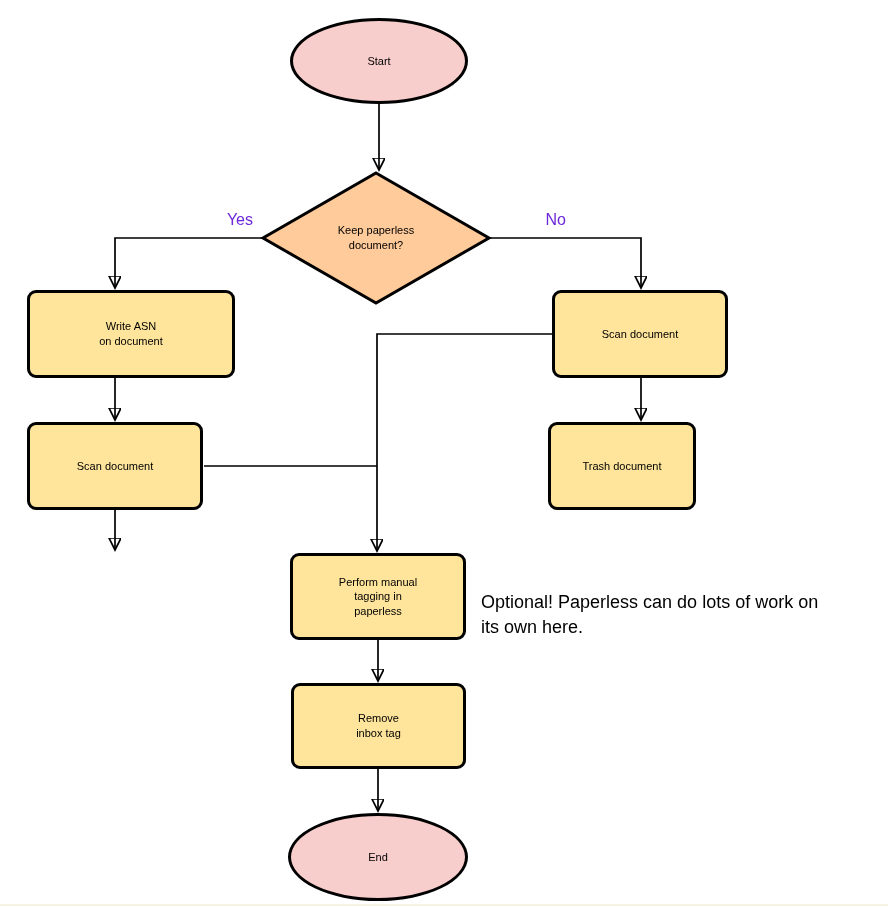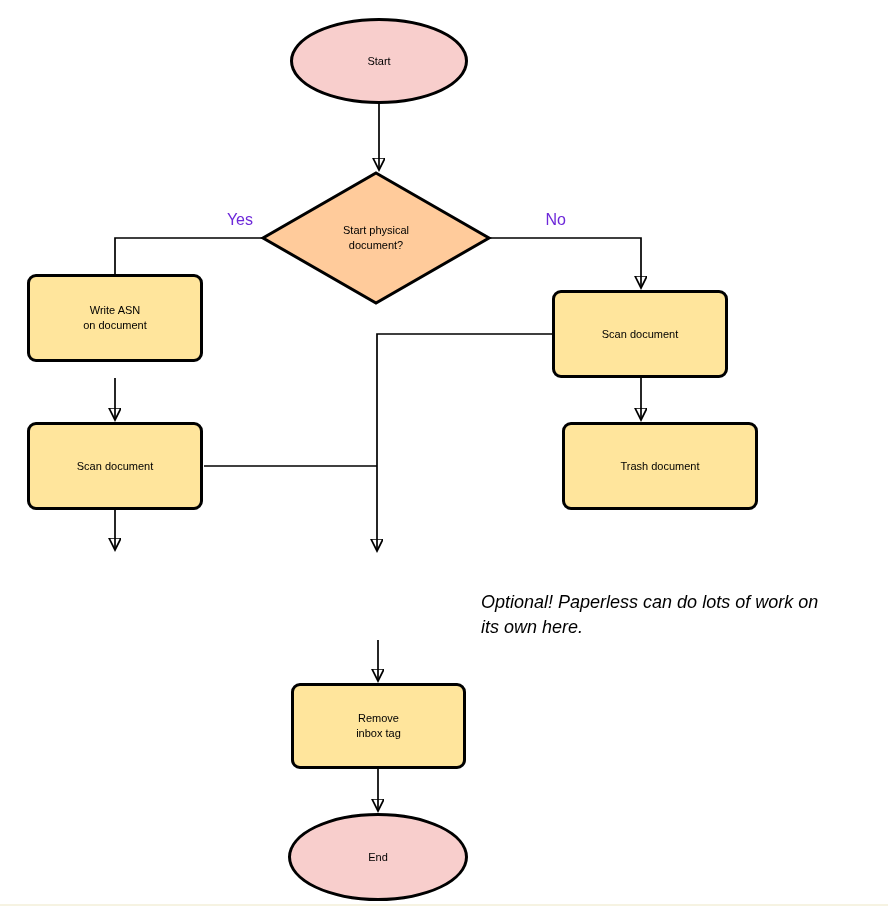--- a/index.html
+++ b/index.html
@@ -34,21 +34,21 @@
   .decision{background:transparent;border:none;}
   .decision svg{position:absolute;left:0;top:0;width:100%;height:100%;}
   .decision .dlabel{position:relative;z-index:1;white-space:pre-line;}
   .edge-label{
     position:absolute;
     font-size:16px;color:#6d28d9;
     text-align:right;
   }
   .note{
     position:absolute;
-    font-size:18px;font-style:italic;color:#000;
+    font-size:18px;color:#000;
     line-height:1.4;white-space:pre-line;
   }
   .bottom-divider{
     position:absolute;left:0;right:0;bottom:1px;height:2px;
     background:#f6f3e2;
   }
 </style>
 </head>
 <body>
 
@@ -73,42 +73,47 @@
   </svg>
 
   <div class="node terminator" style="left:290px;top:18px;width:178px;height:86px">
     <span>Start</span>
   </div>
 
   <div class="node decision" style="left:260px;top:170px;width:232px;height:136px">
     <svg viewBox="0 0 232 136" xmlns="http://www.w3.org/2000/svg">
       <polygon points="116,3 229,68 116,133 3,68" fill="var(--decision-fill,#ffcb9b)" stroke="var(--shape-stroke,#000)" stroke-width="3"></polygon>
     </svg>
-    <span class="dlabel">Start physical
+    <span class="dlabel">Keep paperless
 document?</span>
   </div>
 
-  <div class="node process" style="left:27px;top:274px;width:176px;height:88px">
+  <div class="node process" style="left:27px;top:290px;width:208px;height:88px">
     <span>Write ASN
 on document</span>
   </div>
 
   <div class="node process" style="left:27px;top:422px;width:176px;height:88px">
     <span>Scan document</span>
   </div>
 
 
   <div class="node process" style="left:552px;top:290px;width:176px;height:88px">
     <span>Scan document</span>
   </div>
 
-  <div class="node process" style="left:562px;top:422px;width:196px;height:88px">
+  <div class="node process" style="left:548px;top:422px;width:148px;height:88px">
     <span>Trash document</span>
   </div>
 
+  <div class="node process" style="left:290px;top:553px;width:176px;height:87px">
+    <span>Perform manual
+tagging in
+paperless</span>
+  </div>
 
   <div class="node terminator" style="left:288px;top:813px;width:180px;height:88px">
     <span>End</span>
   </div>
 
   <div class="node process" style="left:291px;top:683px;width:175px;height:86px">
     <span>Remove
 inbox tag</span>
   </div>
 

